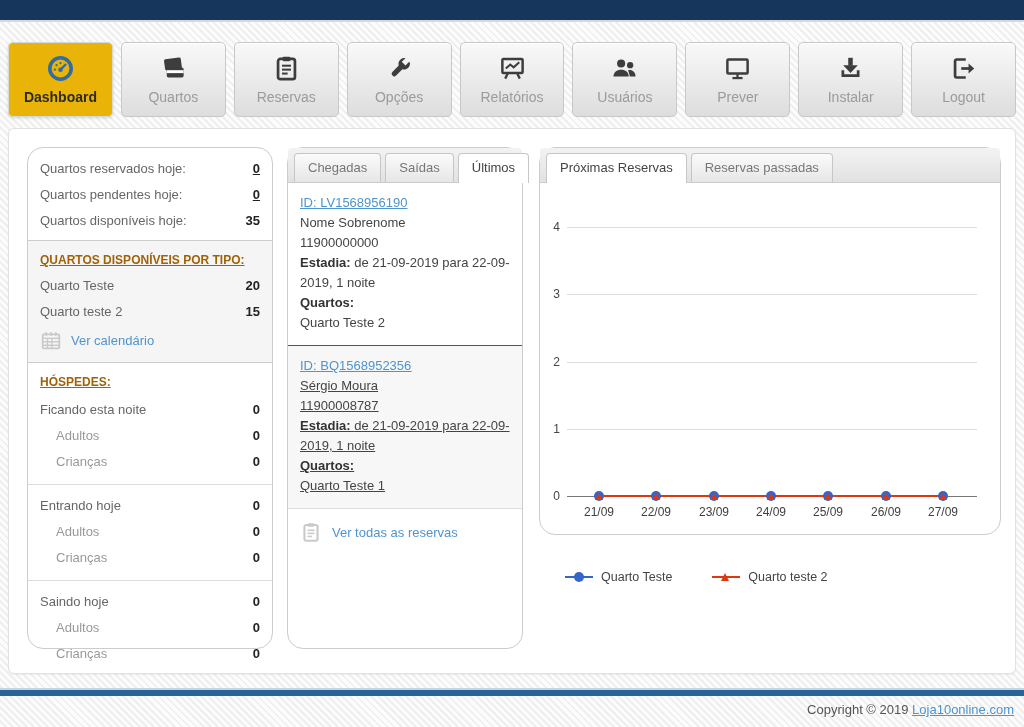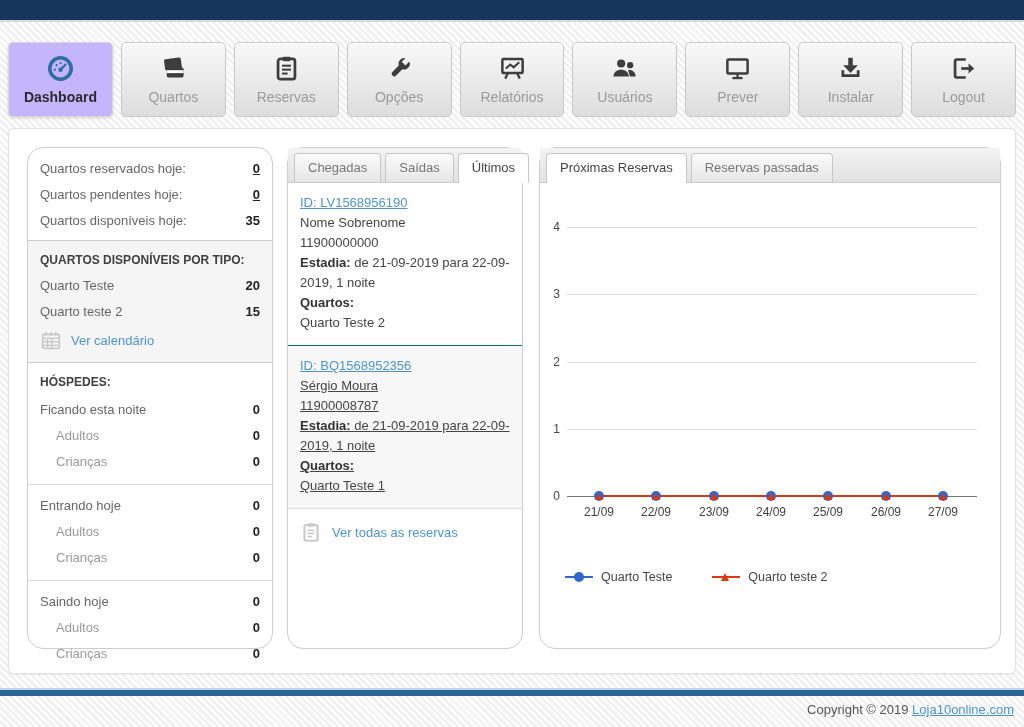--- a/index.html
+++ b/index.html
@@ -10,38 +10,38 @@
   }
   .topbar{position:absolute;top:0;left:0;right:0;height:20px;background:#16365c;border-bottom:2px solid #d8d8d8;}
   
   .nav{position:absolute;top:42px;left:8px;right:8px;display:flex;gap:8px;}
   .nav-btn{flex:1;height:73px;border:1px solid #c8c8c8;border-radius:5px;
     background:linear-gradient(#f9f9f9,#dddddd);display:flex;flex-direction:column;
     align-items:center;justify-content:center;gap:7px;cursor:pointer;box-shadow:inset 0 1px 0 #fff;}
   .nav-btn .ic{width:27px;height:27px;color:#3d3d3d;display:block;}
   .nav-btn .ic svg{width:100%;height:100%;display:block;}
   .nav-btn .lbl{font-size:14px;color:#9b9b9b;}
-  .nav-btn.active{background:#c4b5fd;border-color:#d8d8d8;box-shadow:0 1px 3px rgba(0,0,0,.15);}
+  .nav-btn.active{background:#eab308;border-color:#d8d8d8;box-shadow:0 1px 3px rgba(0,0,0,.15);}
   .nav-btn.active .ic{color:#2f6da4;}
   .nav-btn.active .lbl{color:#2b2b2b;font-weight:bold;}
   
   .main{position:absolute;top:128px;left:8px;width:1006px;height:544px;background:#fff;
     border:1px solid #e2e2e2;border-radius:6px;box-shadow:0 1px 2px rgba(0,0,0,.06);}
   .panel{position:absolute;top:18px;background:#fff;border:1px solid #ccc;border-radius:16px;box-sizing:border-box;}
   #summary-panel{left:18px;width:246px;height:502px;font-size:13px;}
   #reservations-panel{left:278px;width:236px;height:502px;font-size:13px;}
-  #chart-panel{left:530px;width:462px;height:502px;}
+  #chart-panel{left:530px;width:462px;height:388px;}
   
   .sec1{padding:8px 0 6px;}
   .srow{display:flex;justify-content:space-between;align-items:center;padding:4px 12px;line-height:18px;color:#666;}
   .srow .val{font-weight:bold;color:#222;}
   a.blue{color:#4e94cf;text-decoration:underline;cursor:pointer;}
   a.blue.plain{text-decoration:none;}
   .sec2{background:#f5f5f5;border-top:1px solid #ccc;border-bottom:1px solid #ccc;padding:8px 0 4px;}
-  .sec-header{padding:4px 12px 6px;font-weight:bold;color:#404040;font-size:12px;}
+  .sec-header{padding:4px 12px 6px;font-weight:bold;color:#a16207;font-size:12px;text-decoration:underline;}
   .cal-link{display:flex;align-items:center;gap:9px;padding:5px 12px 7px;cursor:pointer;}
   .gray-ic{color:#c9c9c9;width:22px;height:21px;display:block;}
   .gray-ic svg{width:100%;height:100%;display:block;}
   .sec3{padding:8px 0;}
   .group{padding:2px 0 4px;}
   .group.bordered{border-top:1px solid #ddd;margin-top:5px;padding-top:8px;}
   .srow.sub{padding-left:28px;color:#999;}
   
   .tabstrip{background:linear-gradient(#f3f3f3,#e2e2e2);border-bottom:1px solid #ccc;
     padding:5px 6px 0;height:29px;border-radius:4px 4px 0 0;display:flex;gap:4px;}

